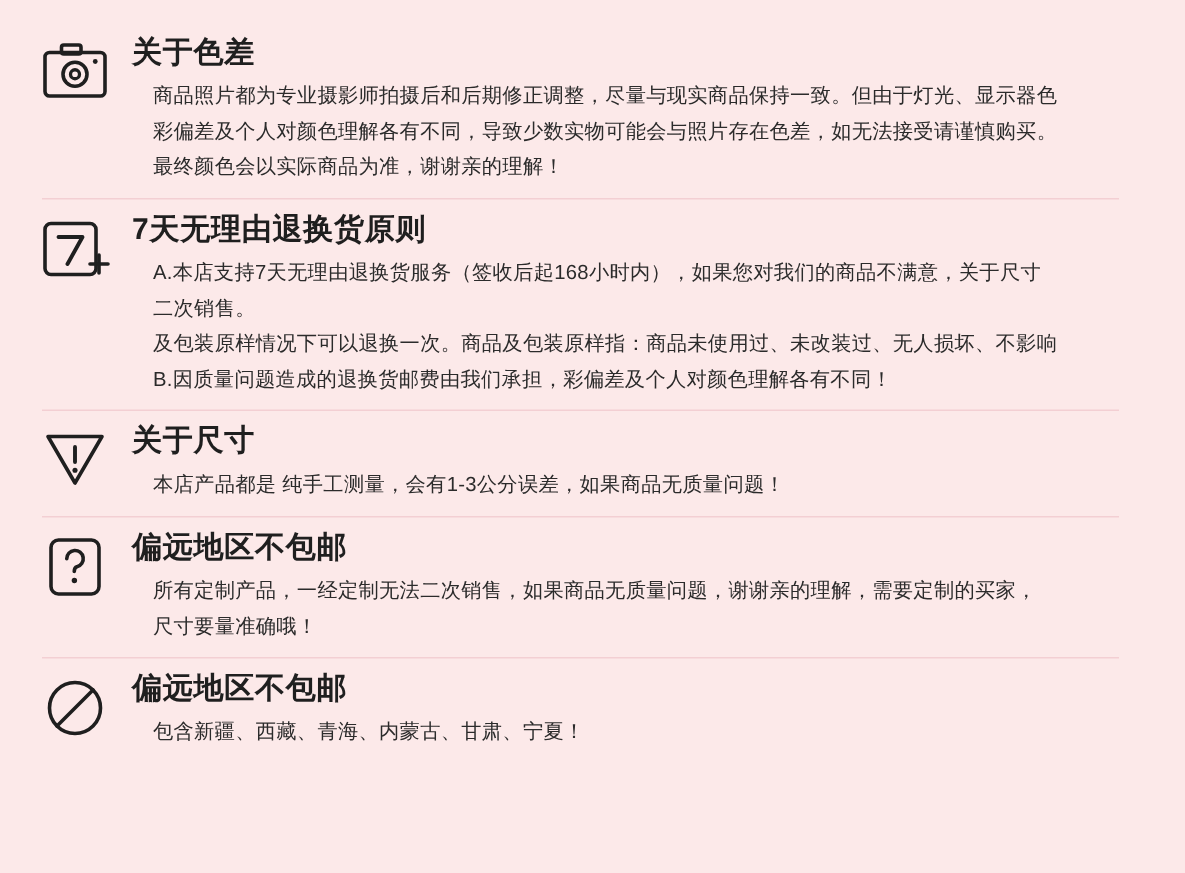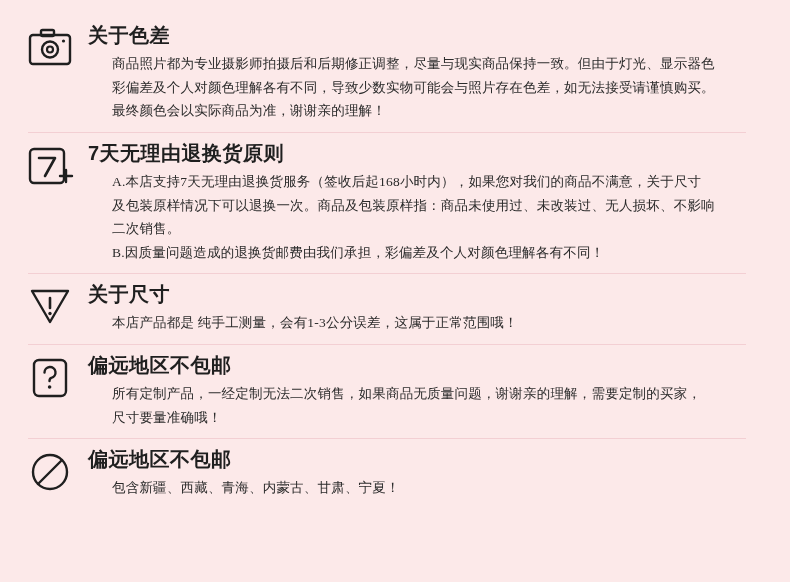--- a/index.html
+++ b/index.html
@@ -52,23 +52,22 @@
     font-weight: bold;
     line-height: 1.25;
     color: #1f1f1f;
     letter-spacing: 0.5px;
     margin: 0 0 4px 6px;
   }
   .sec-text {
     font-size: 13.5px;
     line-height: 1.75;
     color: #2b2b2b;
-    margin: 0 0 0 30px;
+    margin: 0 0 0 20px;
     letter-spacing: 0.2px;
-    font-family: Liberation Serif, serif;
   }
   .sec-text p {
     margin: 0;
   }
   
   .icon {
     display: block;
   }
   .icon svg {
     display: block;
@@ -108,41 +107,41 @@
           <rect x="2" y="4" width="34" height="34" rx="4" ry="4" fill="none" stroke="#1f1f1f" stroke-width="2.4"></rect>
           <path d="M11 13 H27 L17 31" fill="none" stroke="#1f1f1f" stroke-width="2.6" stroke-linecap="round" stroke-linejoin="round"></path>
           <path d="M38 25 V37 M32 31 H44" fill="none" stroke="#1f1f1f" stroke-width="2.4" stroke-linecap="round"></path>
         </svg>
       </span>
     </div>
     <div class="body-col">
       <div class="sec-title">7天无理由退换货原则</div>
       <div class="sec-text">
         <p>A.本店支持7天无理由退换货服务（签收后起168小时内），如果您对我们的商品不满意，关于尺寸</p>
+        <p>二次销售。</p>
         <p>及包装原样情况下可以退换一次。商品及包装原样指：商品未使用过、未改装过、无人损坏、不影响</p>
-        <p>二次销售。</p>
         <p>B.因质量问题造成的退换货邮费由我们承担，彩偏差及个人对颜色理解各有不同！</p>
       </div>
     </div>
   </div>
 
   <div class="section">
     <div class="icon-col">
       <span class="icon">
         <svg width="44" height="40" viewBox="0 0 44 40">
           <path d="M4 5 H40 L22 36 Z" fill="none" stroke="#1f1f1f" stroke-width="2.4" stroke-linejoin="round"></path>
           <path d="M22 12 V22" fill="none" stroke="#1f1f1f" stroke-width="2.6" stroke-linecap="round"></path>
           <circle cx="22" cy="27.5" r="1.7" fill="#1f1f1f"></circle>
         </svg>
       </span>
     </div>
     <div class="body-col">
       <div class="sec-title">关于尺寸</div>
       <div class="sec-text">
-        <p>本店产品都是 纯手工测量，会有1-3公分误差，这属于正常范围哦！</p>
+        <p>本店产品都是 纯手工测量，会有1-3公分误差，如果商品无质量问题！</p>
       </div>
     </div>
   </div>
 
   <div class="section">
     <div class="icon-col">
       <span class="icon">
         <svg width="44" height="42" viewBox="0 0 44 42">
           <rect x="6" y="3" width="32" height="36" rx="5" ry="5" fill="none" stroke="#1f1f1f" stroke-width="2.4"></rect>
           <path d="M16.5 15.5 a5.5 5.5 0 1 1 6.8 5.3 c-1.6 0.5 -1.8 1.6 -1.8 3.2" fill="none" stroke="#1f1f1f" stroke-width="2.4" stroke-linecap="round"></path>

